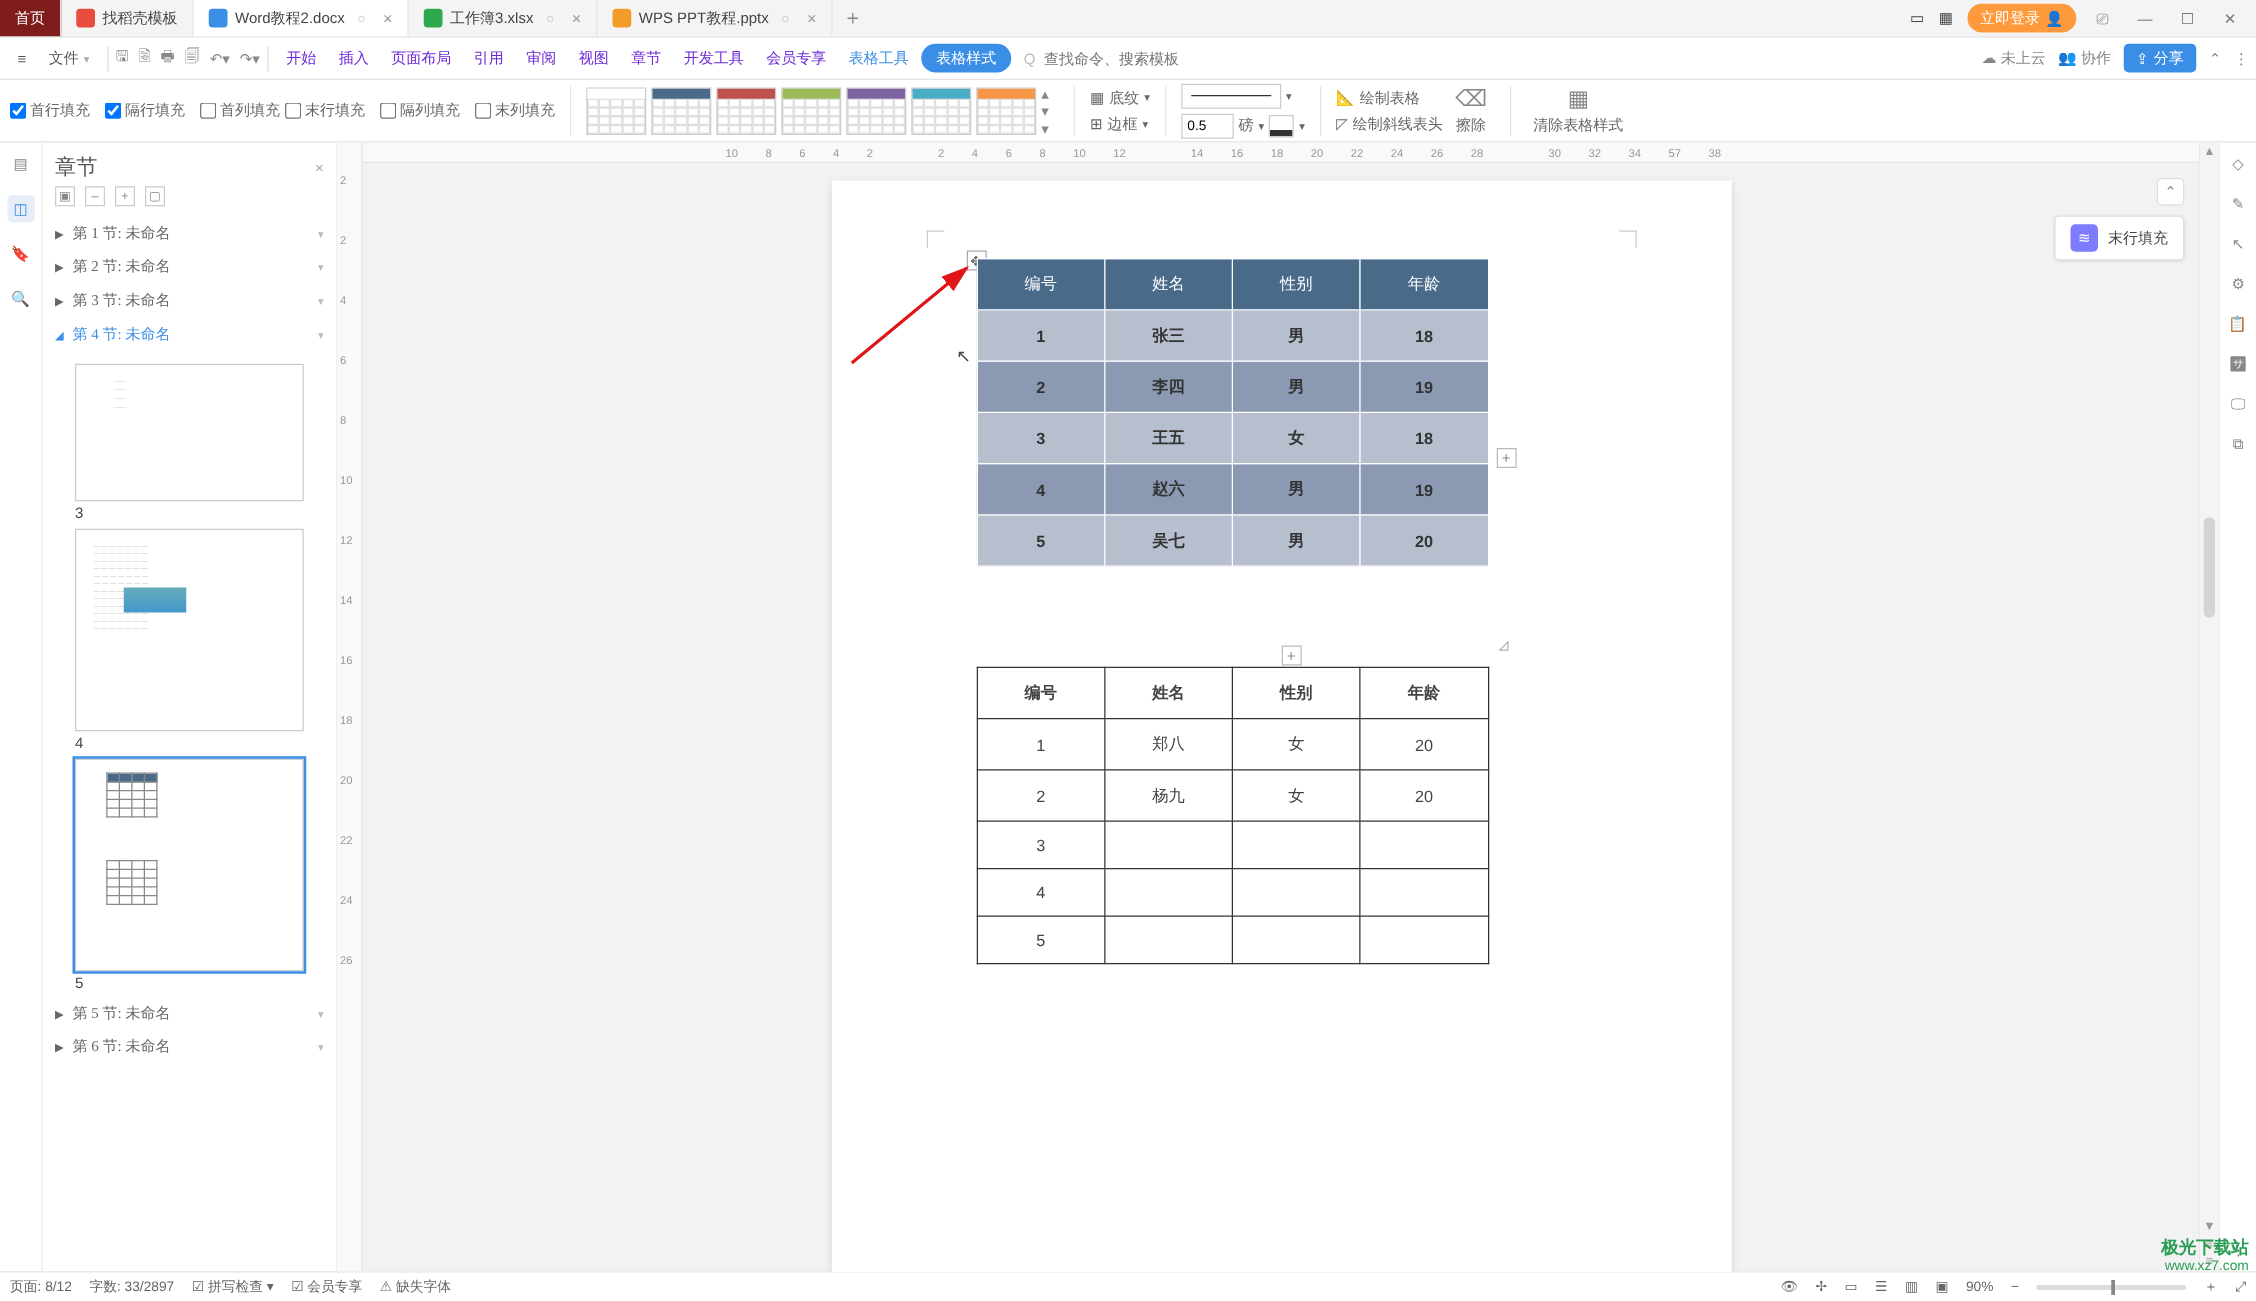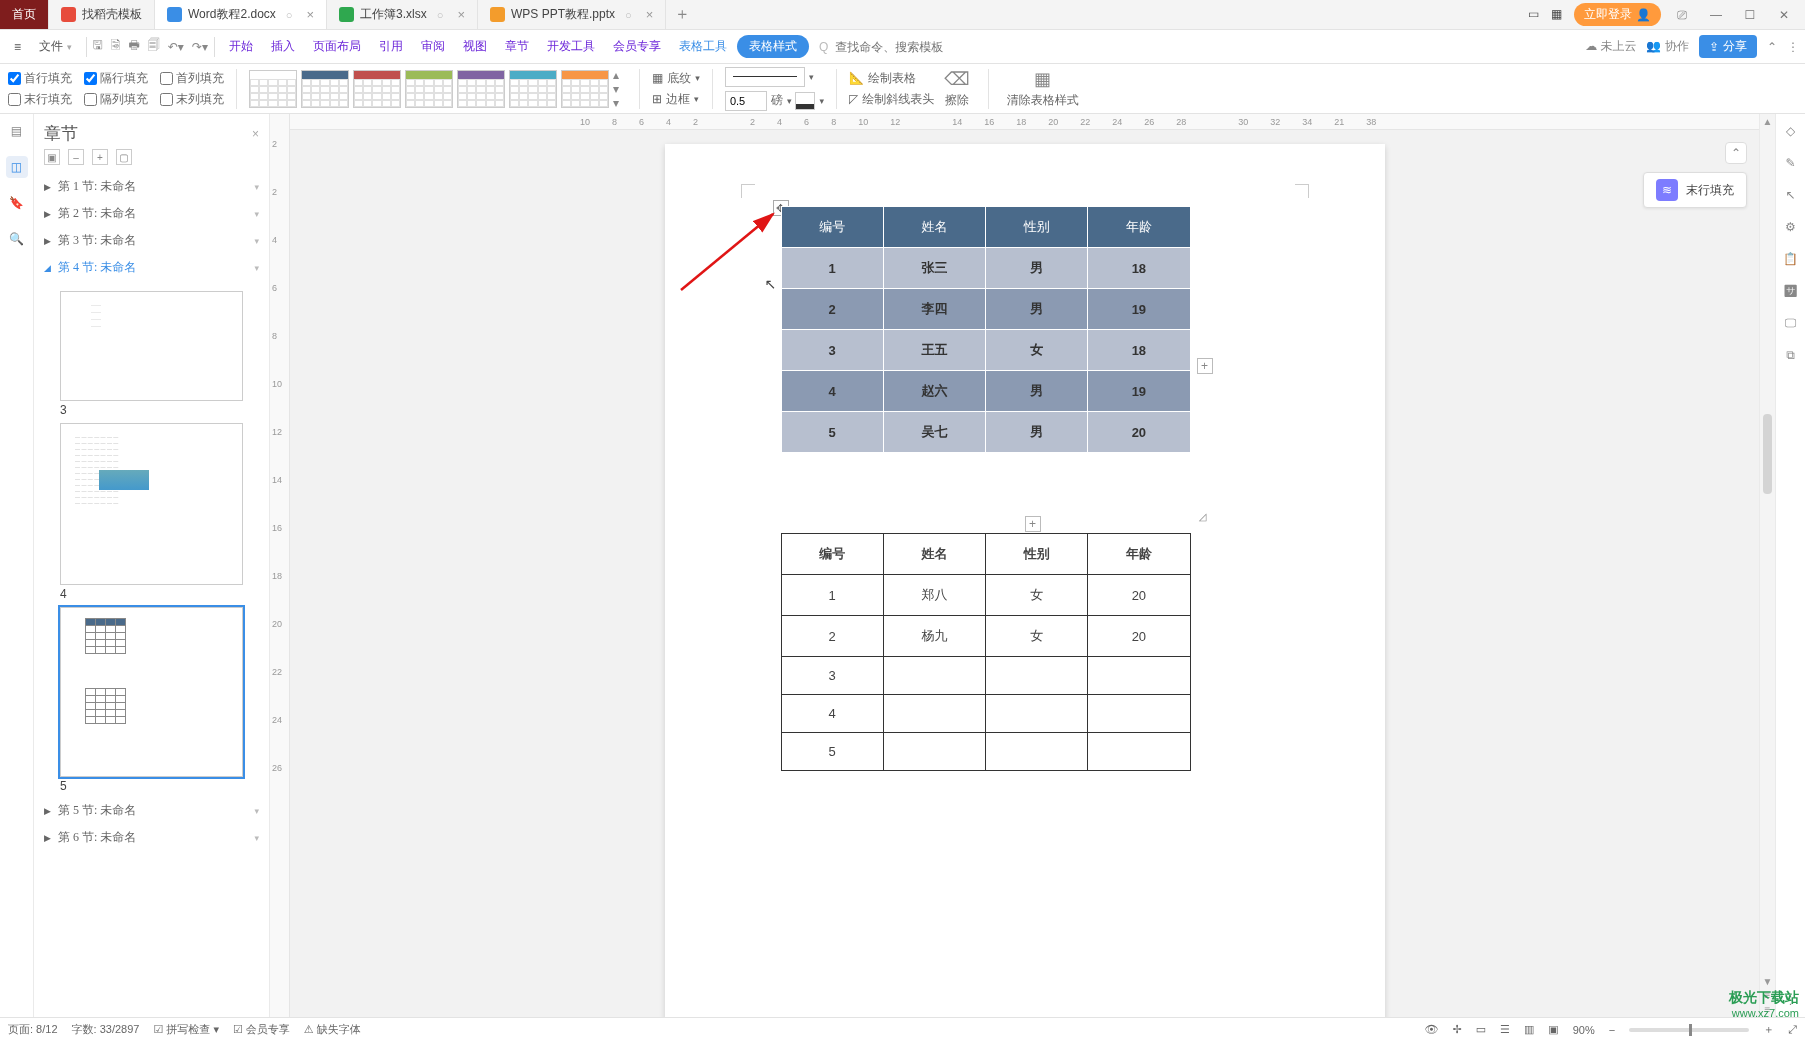--- a/index.html
+++ b/index.html
@@ -23,21 +23,21 @@
   .menu-bar .mbtn.blue { color:#3a8ee6;}
   .menu-bar .mbtn.pill { background:#3a8ee6; color:#fff; border-radius:12px; padding:3px 12px;}
   .menu-bar .file-btn { display:flex; align-items:center; gap:4px; padding:0 8px; color:#555;}
   .menu-bar .divider { width:1px; height:20px; background:#ddd; margin:0 4px;}
   .qa-icons { display:flex; gap:8px; color:#888; align-items:center;}
   .search-wrap { display:flex; align-items:center; color:#bbb; gap:5px; margin-left:8px;}
   .menu-right { margin-left:auto; display:flex; align-items:center; gap:10px; color:#888;}
   .share-btn { background:#3a8ee6; color:#fff; border-radius:4px; padding:3px 10px; display:flex; align-items:center; gap:4px;}
 
   .ribbon { height:50px; display:flex; align-items:center; padding:2px 8px; border-bottom:1px solid #e3e3e3; gap:4px;}
-  .check-col { display:flex; flex-direction:column; gap:4px;}
+  .check-col { display:flex; flex-direction:row; gap:4px;}
   .check-row { display:flex; gap:12px;}
   .chk { display:flex; align-items:center; gap:3px; color:#666;}
   .chk input { margin:0;}
   .style-swatch { width:48px; height:38px; border:1px solid #ccc; display:flex; flex-direction:column; cursor:pointer;}
   .style-swatch .head { height:8px;}
   .style-swatch .body { flex:1; display:grid; grid-template-rows:repeat(4,1fr); grid-template-columns:repeat(5,1fr);}
   .style-swatch .body div { border:0.5px solid rgba(0,0,0,0.12);}
   .more-swatch { width:14px; display:flex; flex-direction:column; justify-content:space-between; padding:2px 0; color:#888;}
   .rb-sep { width:1px; background:#e3e3e3; height:40px; margin:0 8px;}
   .rb-group { display:flex; flex-direction:column; gap:4px; color:#666;}
@@ -641,21 +641,21 @@
           <span>18</span>
           <span>20</span>
           <span>22</span>
           <span>24</span>
           <span>26</span>
           <span>28</span>
           <span class="shade">  </span>
           <span>30</span>
           <span>32</span>
           <span>34</span>
-          <span>21</span>
+          <span>57</span>
           <span>38</span>
         </div>
 
       <div class="float-card">
         <div class="float-toggle">⌃</div>
       </div>
       <div class="float-card" style="top:58px">
         <div class="float-pill">
           <span class="sq">≋</span>
           <span>末行填充</span>

